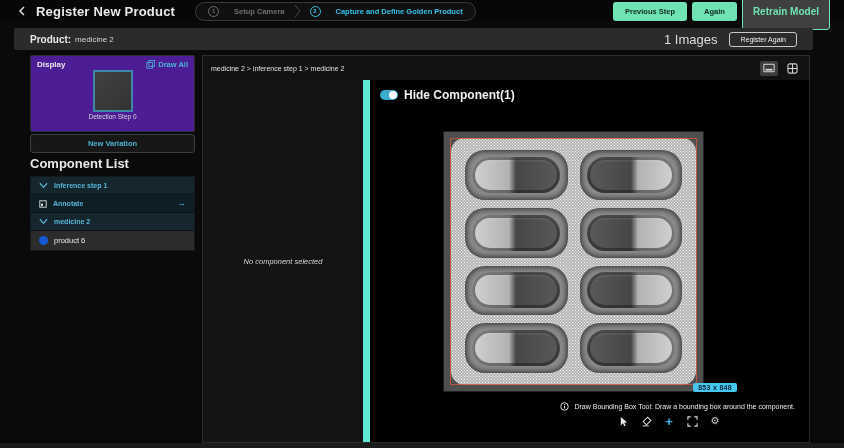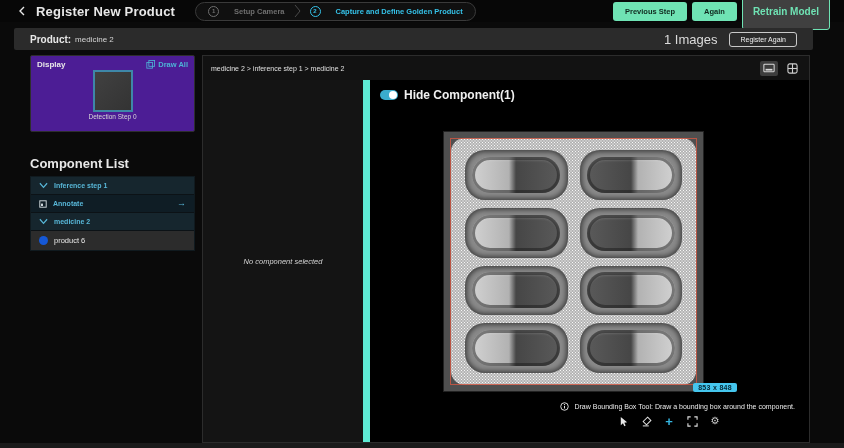--- a/index.html
+++ b/index.html
@@ -162,20 +162,21 @@
         </svg>
         <span class="vtxt">Draw All</span>
       </span>
     </div>
     <div class="thumb-wrap">
       <div class="thumb"></div>
       <div class="thumb-caption">Detection Step 0</div>
     </div>
   </div>
 
+  <button id="new-variation">New Variation</button>
 
   <div id="component-list-title">Component List</div>
 
   <div id="component-list">
     <div class="crow group">
       <svg width="9" height="7" viewBox="0 0 10 7">
         <polyline points="1,1 5,5.5 9,1" fill="none" stroke="#58b7d8" stroke-width="1.3"></polyline>
       </svg>
       <span class="rlbl">Inference step 1</span>
     </div>

